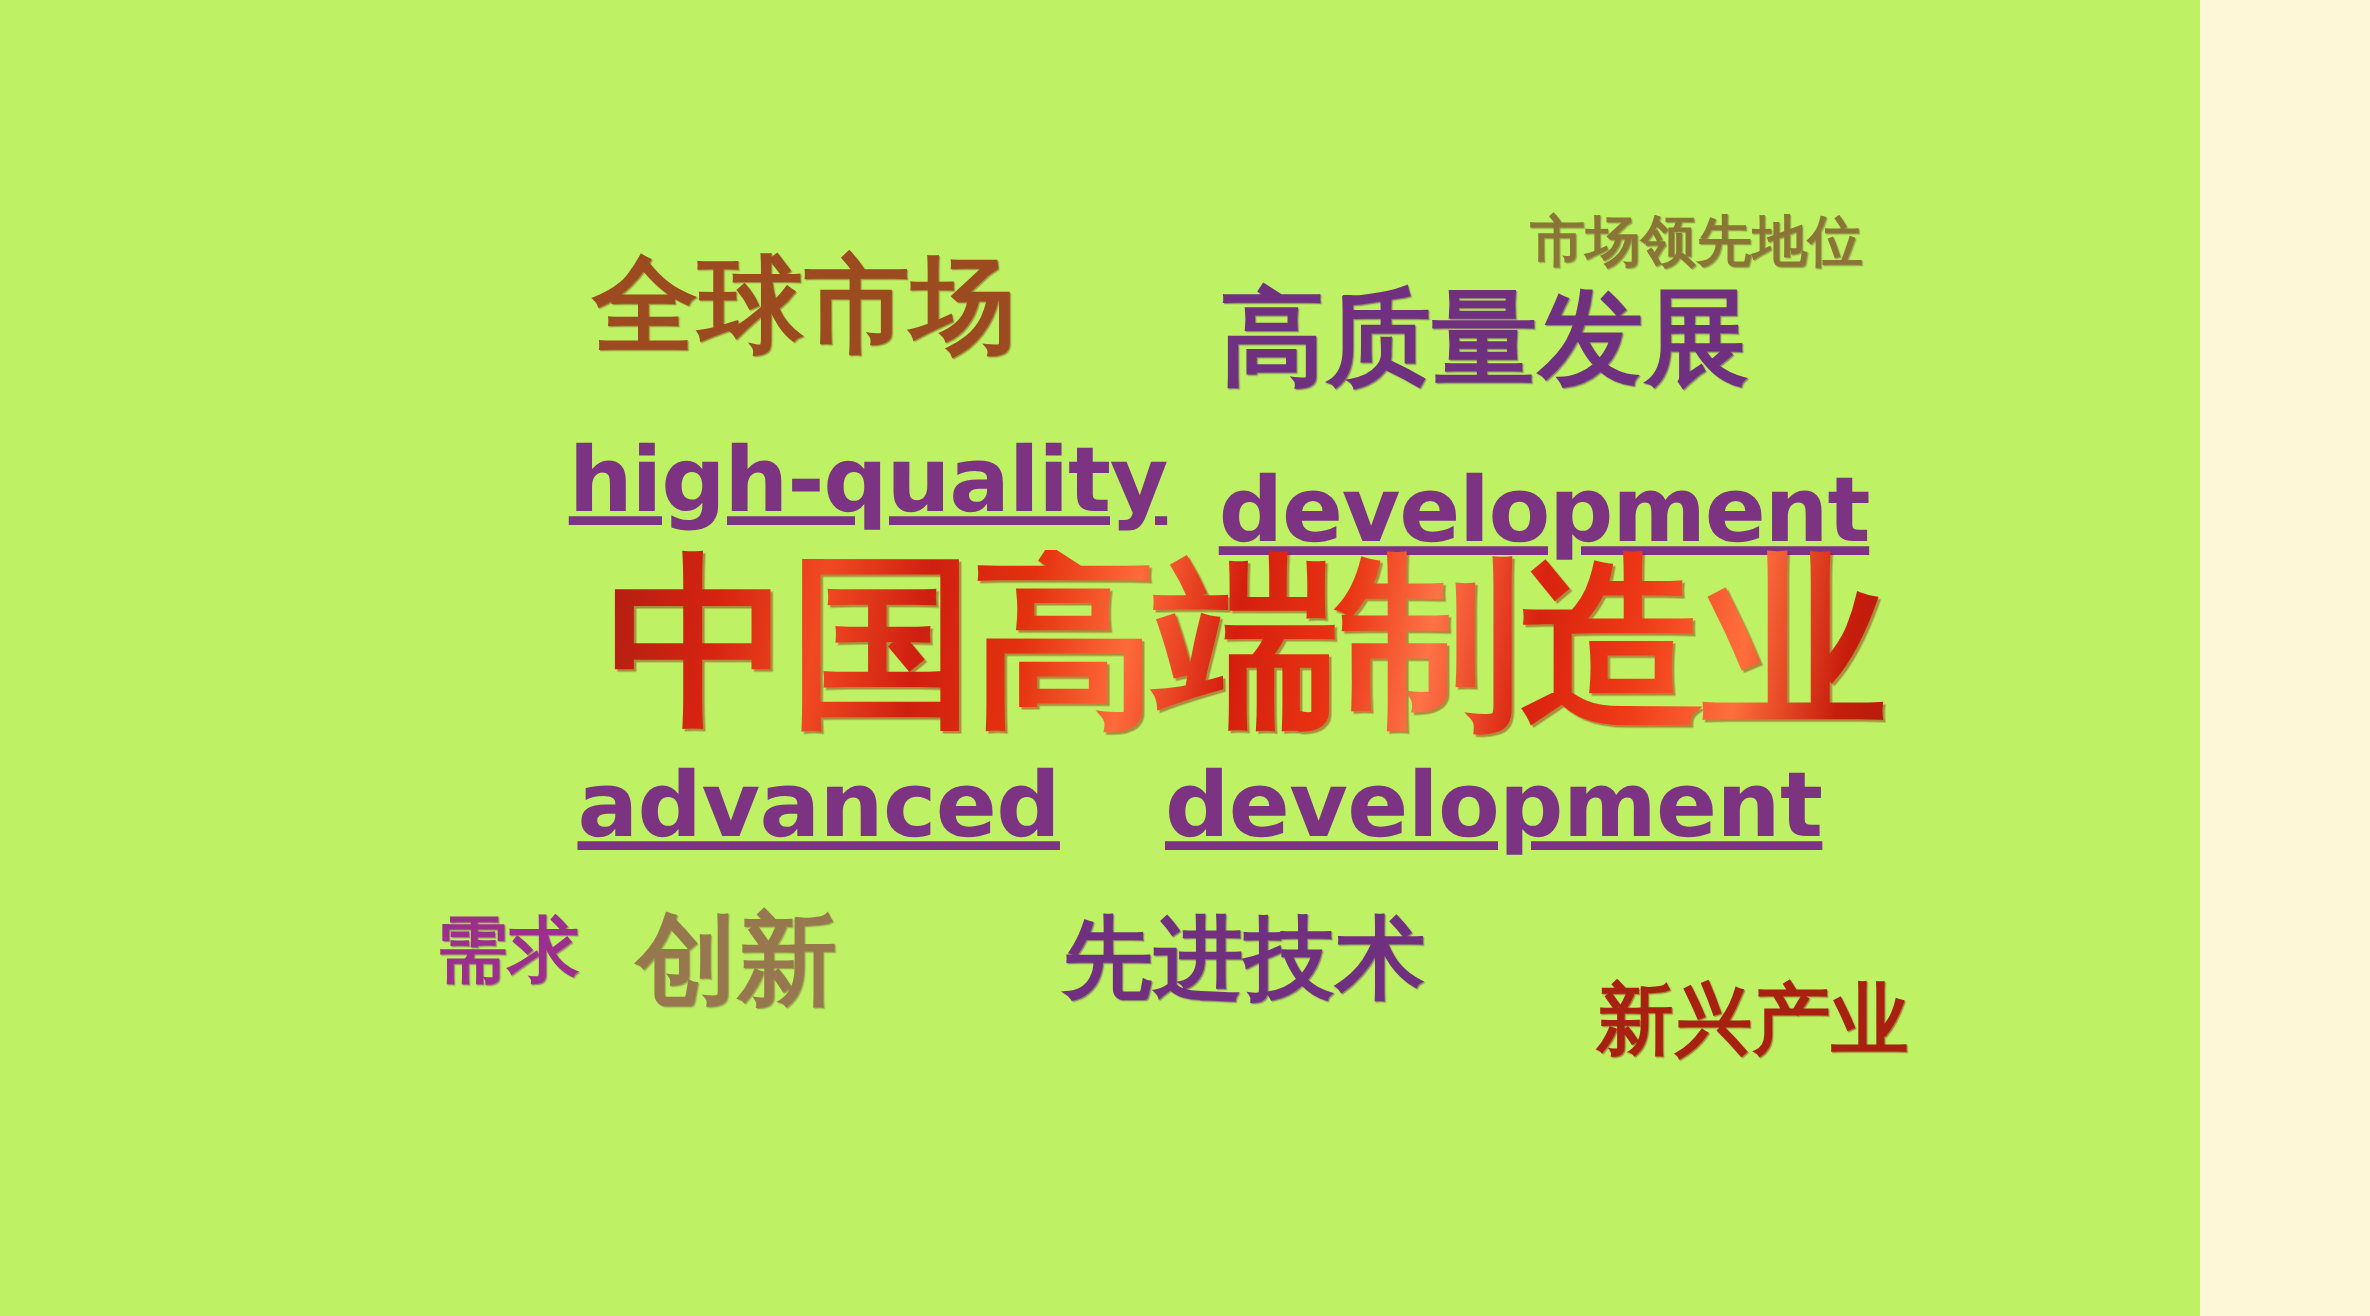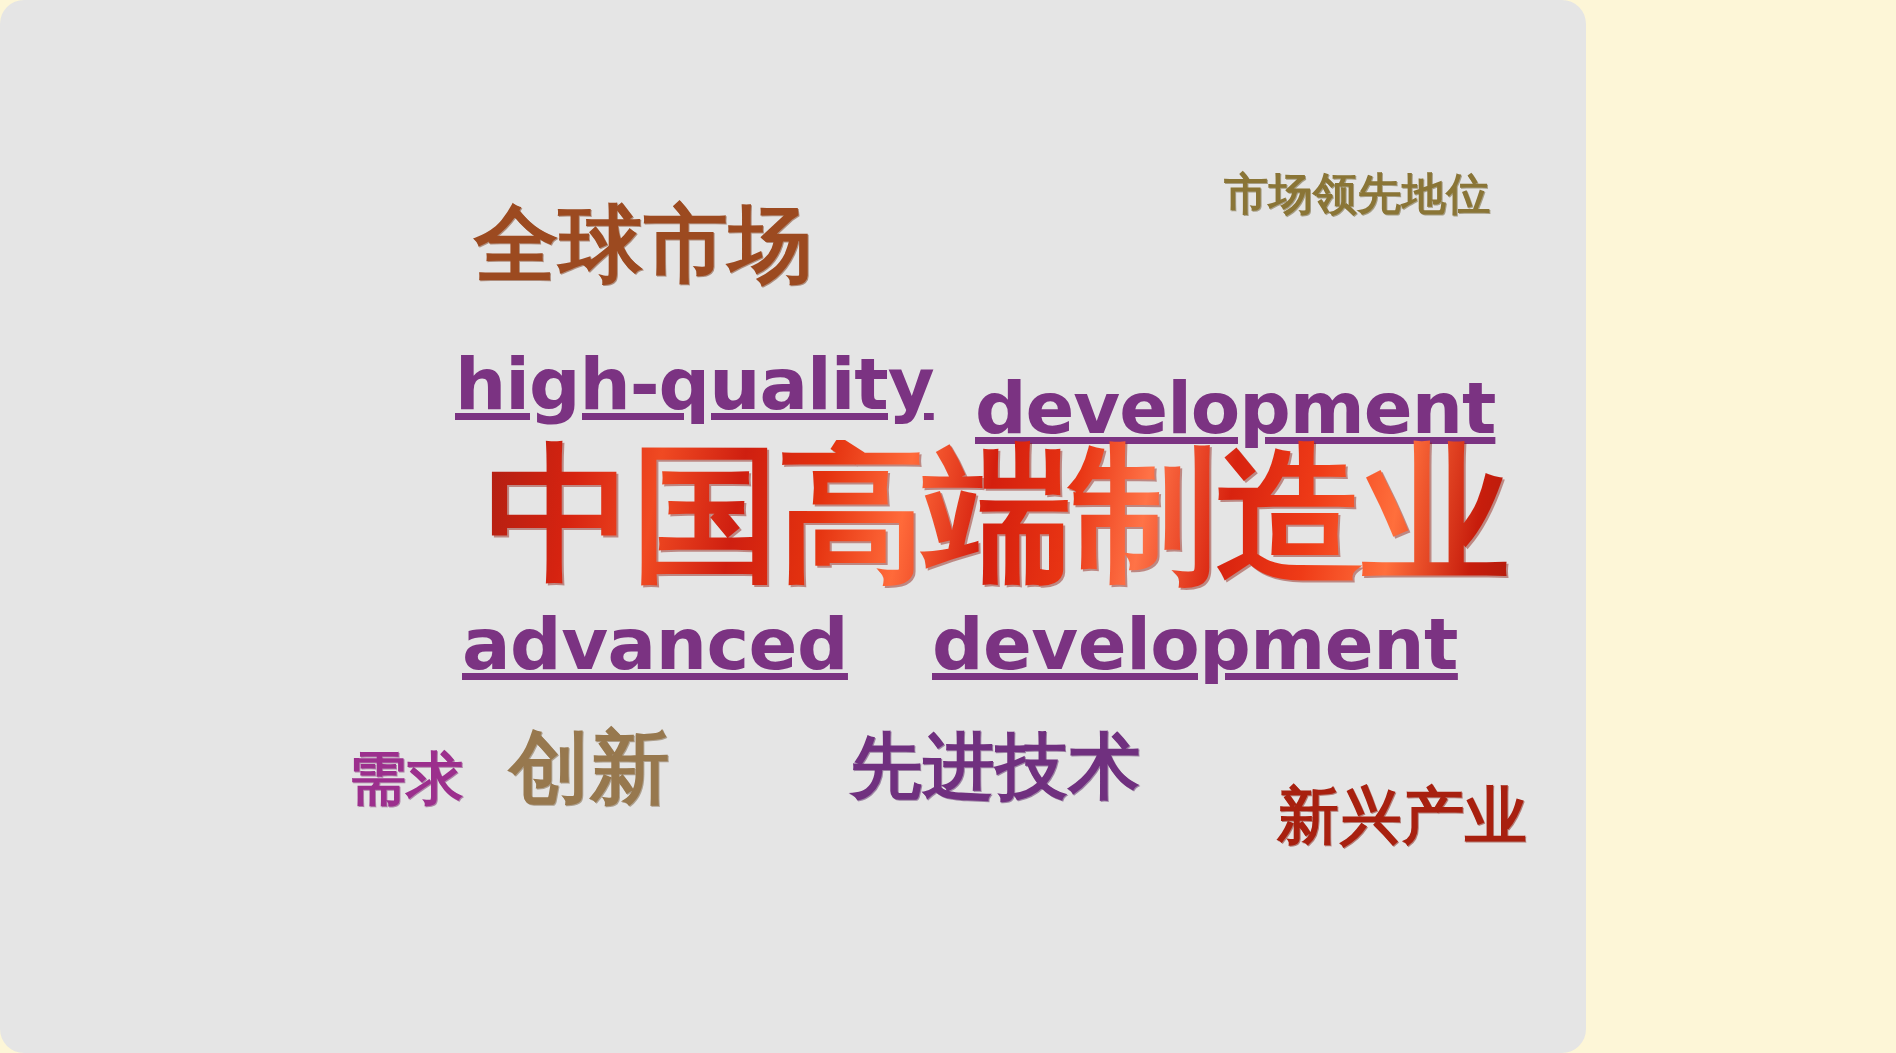--- a/index.html
+++ b/index.html
@@ -110,21 +110,21 @@
   }
   #w-technologies {
     left: 932px;
     top: 608px;
     font-size: 72px;
     color: #7b3382;
     letter-spacing: -0.5px;
   }
   #w-demand {
     left: 349px;
-    top: 750px;
+    top: 732px;
     font-size: 57px;
     color: #9c2f8d;
     filter: drop-shadow(1px 1px 0 rgba(120, 34, 108, 0.5));
   }
   #w-innovation {
     left: 509px;
     top: 728px;
     font-size: 80px;
     color: #97784e;
     filter: drop-shadow(1.5px 1.5px 0 rgba(118, 92, 58, 0.5));
@@ -141,26 +141,27 @@
     top: 757px;
     font-size: 62px;
     color: #a8200f;
     filter: drop-shadow(1.2px 1.2px 0 rgba(130, 24, 12, 0.5));
     margin-top: 28px;
   }
 </style>
 </head>
 <body style="background: rgb(253, 246, 215);">
 
-<div id="wordcloud-canvas" style="background: #e5e5e5; width: 1586px; height: 1053px; border-radius: 24px;">
+<div id="wordcloud-canvas" style="background: #bef264; width: 1760px; height: 1053px;">
 
   <div class="word cjk" id="w-marketlead">市场领先地位</div>
 
   <div class="word cjk" id="w-globalmarket">全球市场</div>
 
+  <div class="word cjk" id="w-hqdev">高质量发展</div>
 
   <div class="word latin" id="w-highquality">high-quality</div>
 
   <div class="word latin" id="w-development">development</div>
 
   <div class="word cjk" id="w-title">中国高端制造业</div>
 
   <div class="word latin" id="w-advanced">advanced</div>
 
   <div class="word latin" id="w-technologies">development</div>

